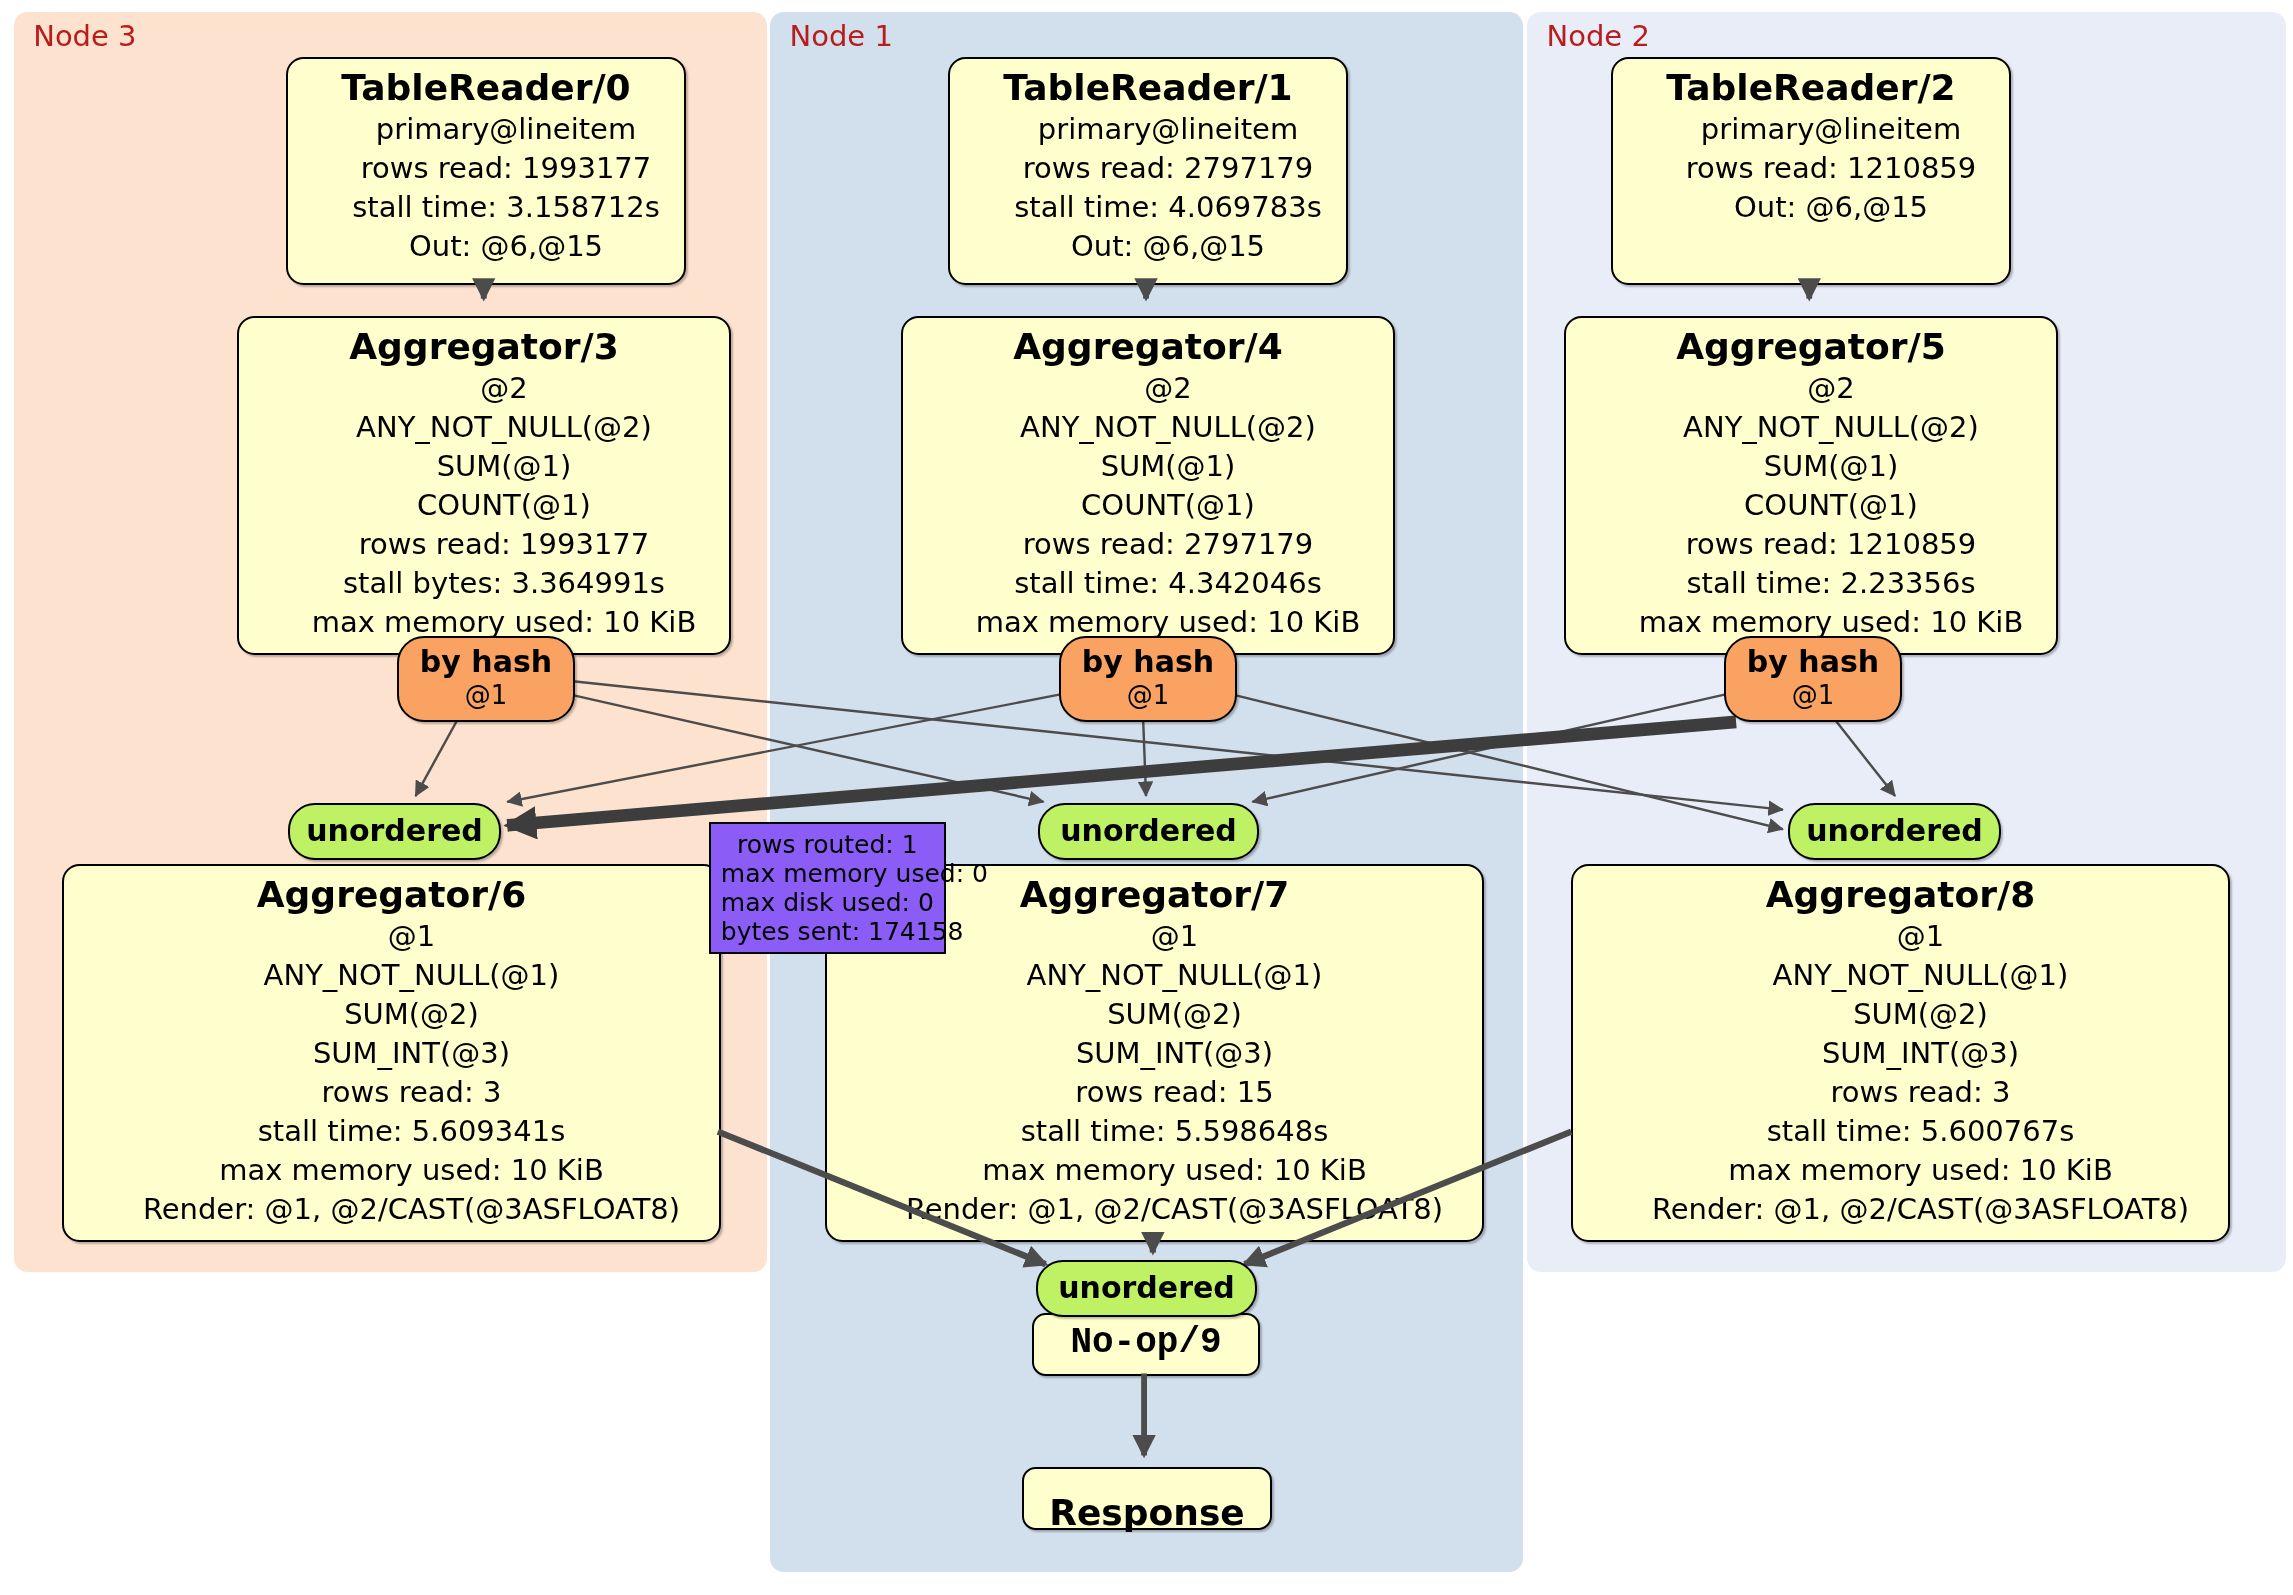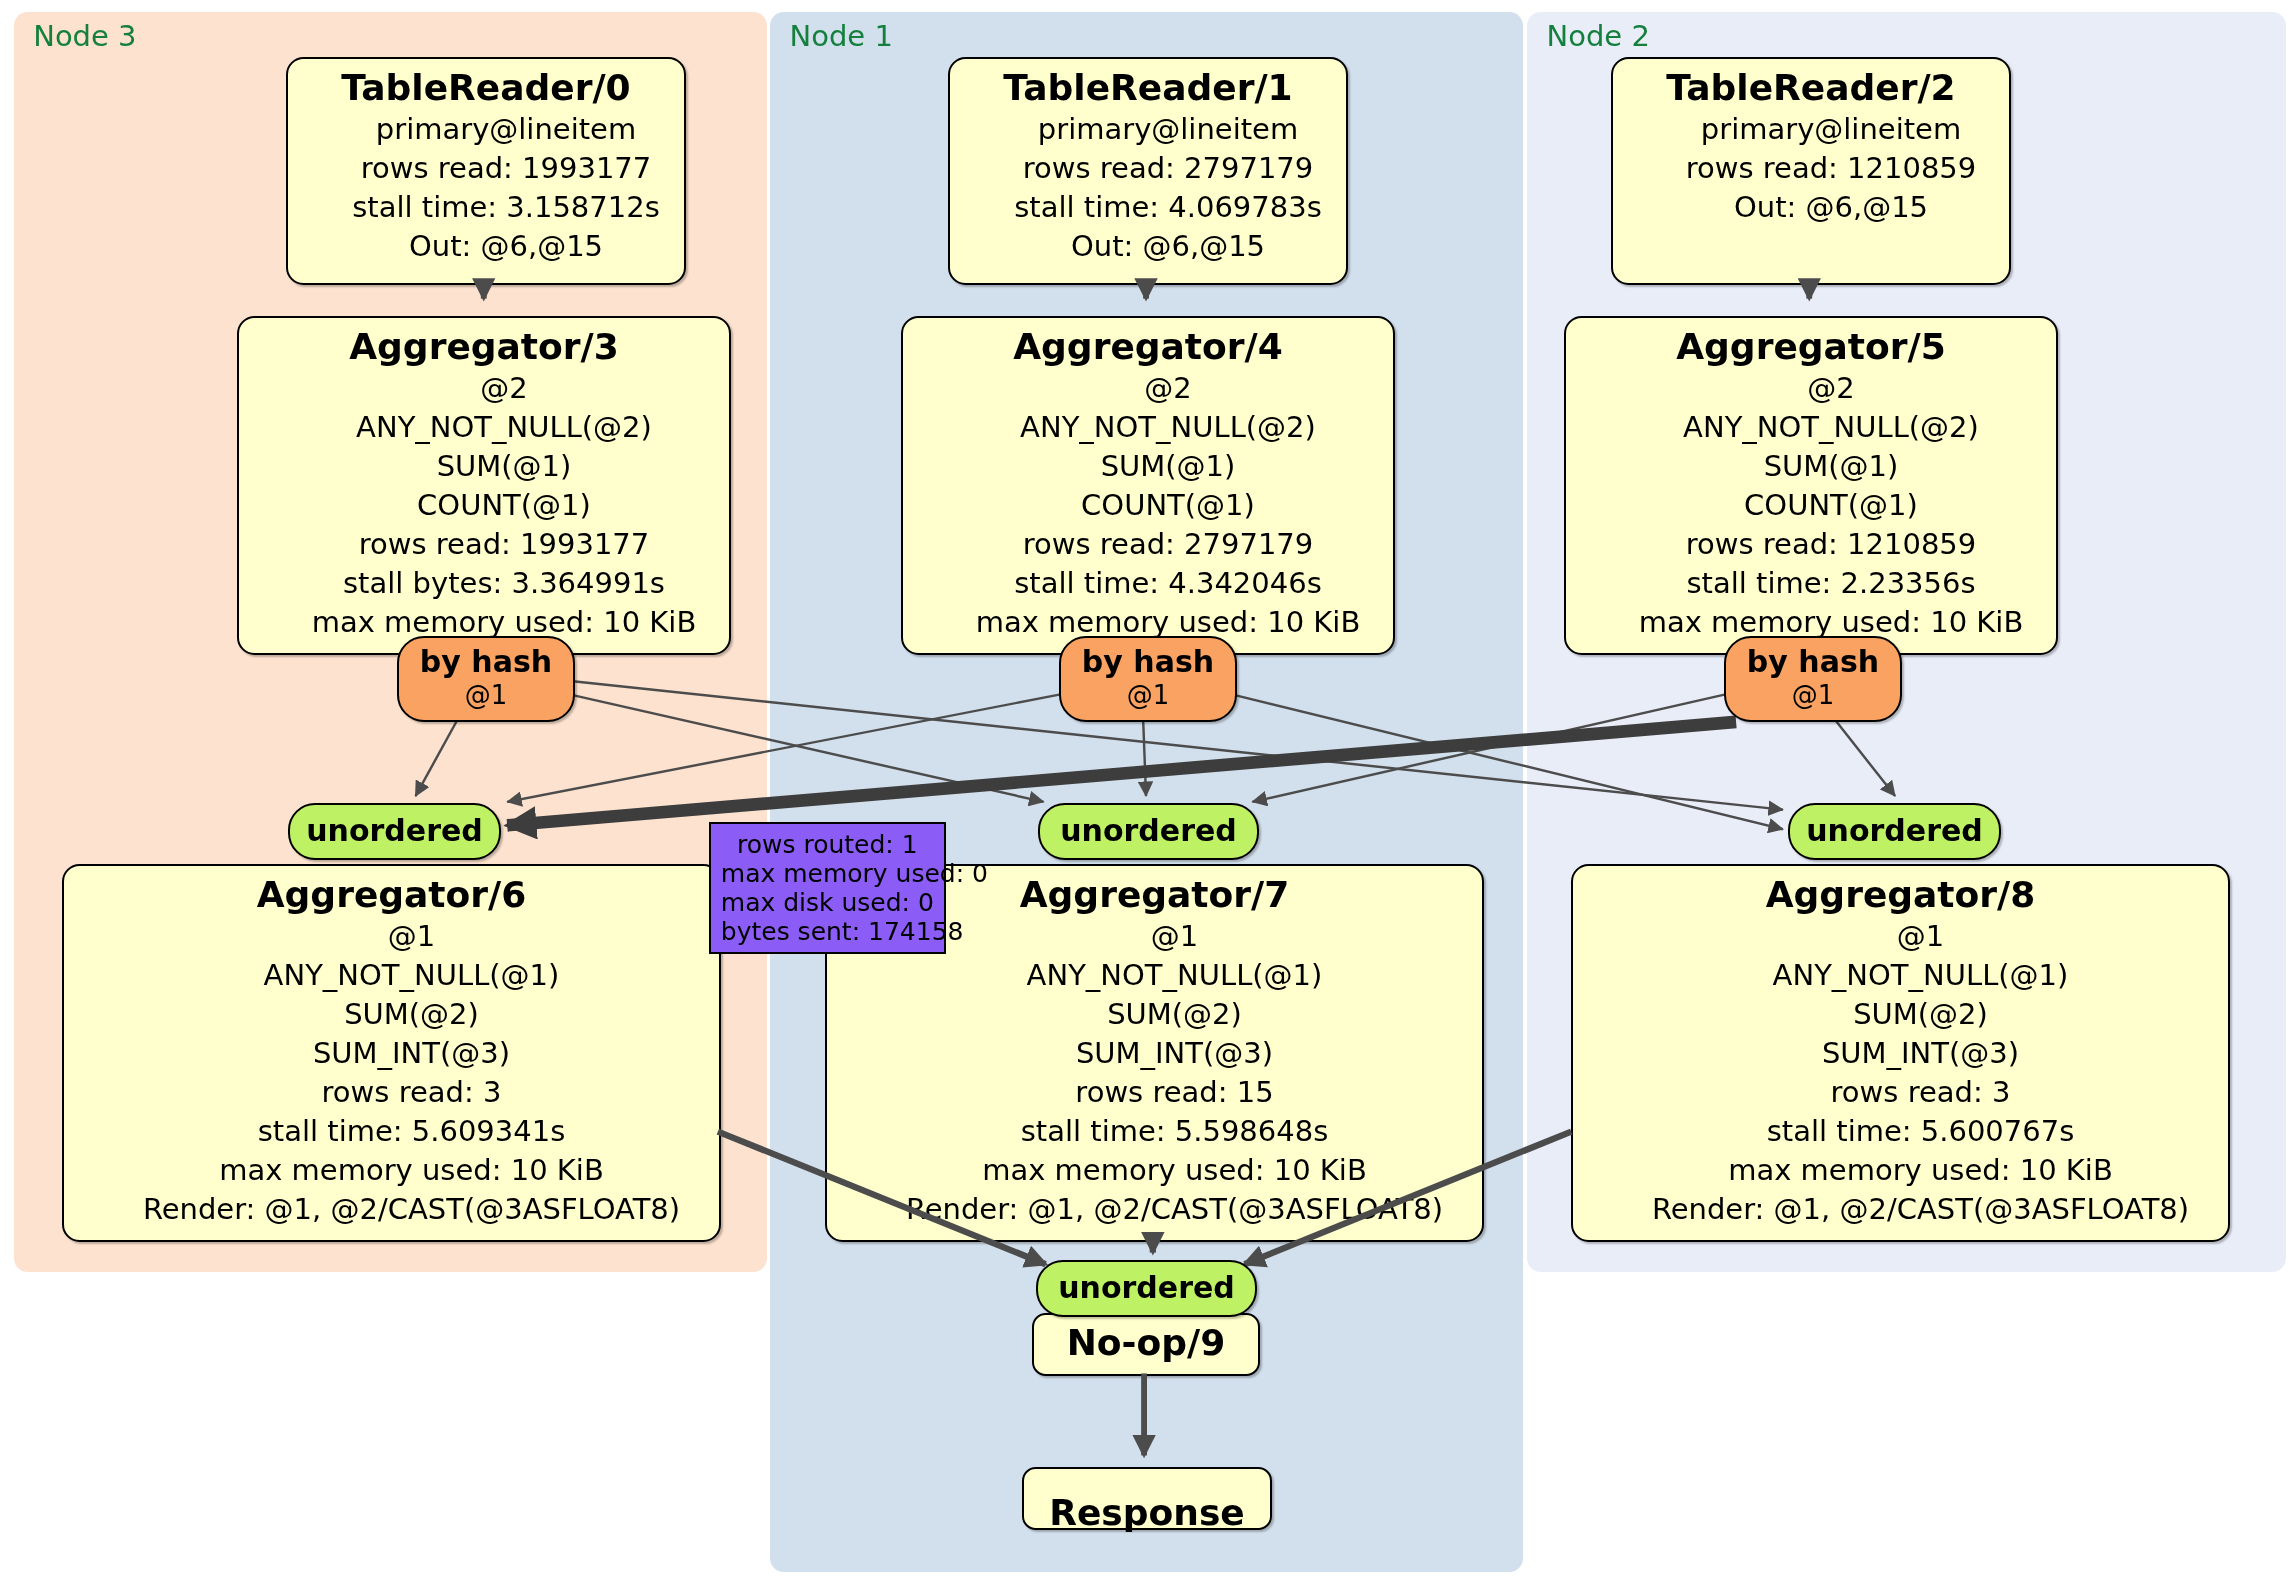--- a/index.html
+++ b/index.html
@@ -1,20 +1,20 @@
 <!DOCTYPE html>
 <html><head>
 <meta charset="utf-8">
 <style>
   html,body{margin:0;padding:0;background:#ffffff;}
   body{width:2294px;height:1596px;position:relative;font-family:"DejaVu Sans","Liberation Sans",sans-serif;}
   .stage{position:absolute;left:0;top:0;width:2294px;height:1596px;overflow:hidden;}
 
   .panel{position:absolute;border-radius:13.7px;z-index:0;}
-  .panel-label{position:absolute;left:19.5px;top:7.8px;font-size:29px;color:#15803d;}
+  .panel-label{position:absolute;left:19.5px;top:7.8px;font-size:29px;color:#b91c1c;}
 
   .gnode{position:absolute;background:#ffffcd;border:2.9px solid #000;border-radius:17.6px;
          text-align:center;z-index:1;box-shadow:2px 2px 2px rgba(0,0,0,0.25);}
   .gnode .title{font-weight:bold;font-size:36px;line-height:45px;padding-top:5.9px;}
   .gnode .line{font-size:29px;line-height:39px;white-space:nowrap;margin-left:40px;}
 
   .edges{position:absolute;left:0;top:0;z-index:2;}
 
   .pill{position:absolute;border:2.9px solid #000;text-align:center;z-index:3;
         box-shadow:2px 2px 2px rgba(0,0,0,0.25);}
@@ -122,21 +122,21 @@
     <div class="line">@1</div>
     <div class="line">ANY_NOT_NULL(@1)</div>
     <div class="line">SUM(@2)</div>
     <div class="line">SUM_INT(@3)</div>
     <div class="line">rows read: 3</div>
     <div class="line">stall time: 5.600767s</div>
     <div class="line">max memory used: 10 KiB</div>
     <div class="line">Render: @1, @2/CAST(@3ASFLOAT8)</div>
   </div>
 
-  <div class="gnode" style="left:1032px;top:1313px;width:224px;height:59px;border-radius:13.7px;">
+  <div class="gnode" style="left:1032px;top:1313px;width:224px;height:59px;border-radius:13.7px;font-family:Liberation Mono, monospace;">
     <div class="title" style="padding-top:2px;line-height:51px;">No-op/9</div>
   </div>
   <div class="gnode" style="left:1022px;top:1467px;width:246px;height:59px;border-radius:13.7px;">
     <div class="title" style="padding-top:18px;line-height:51px;">Response</div>
   </div>
 
   <svg class="edges" width="2294" height="1596" viewBox="0 0 2352 1636">
     <defs>
       <marker id="ah-s" markerUnits="userSpaceOnUse" markerWidth="20" markerHeight="16" refX="15" refY="8" orient="auto">
         <path d="M0,0 L16,8 L0,16 z" fill="#4c4c4c"></path>

